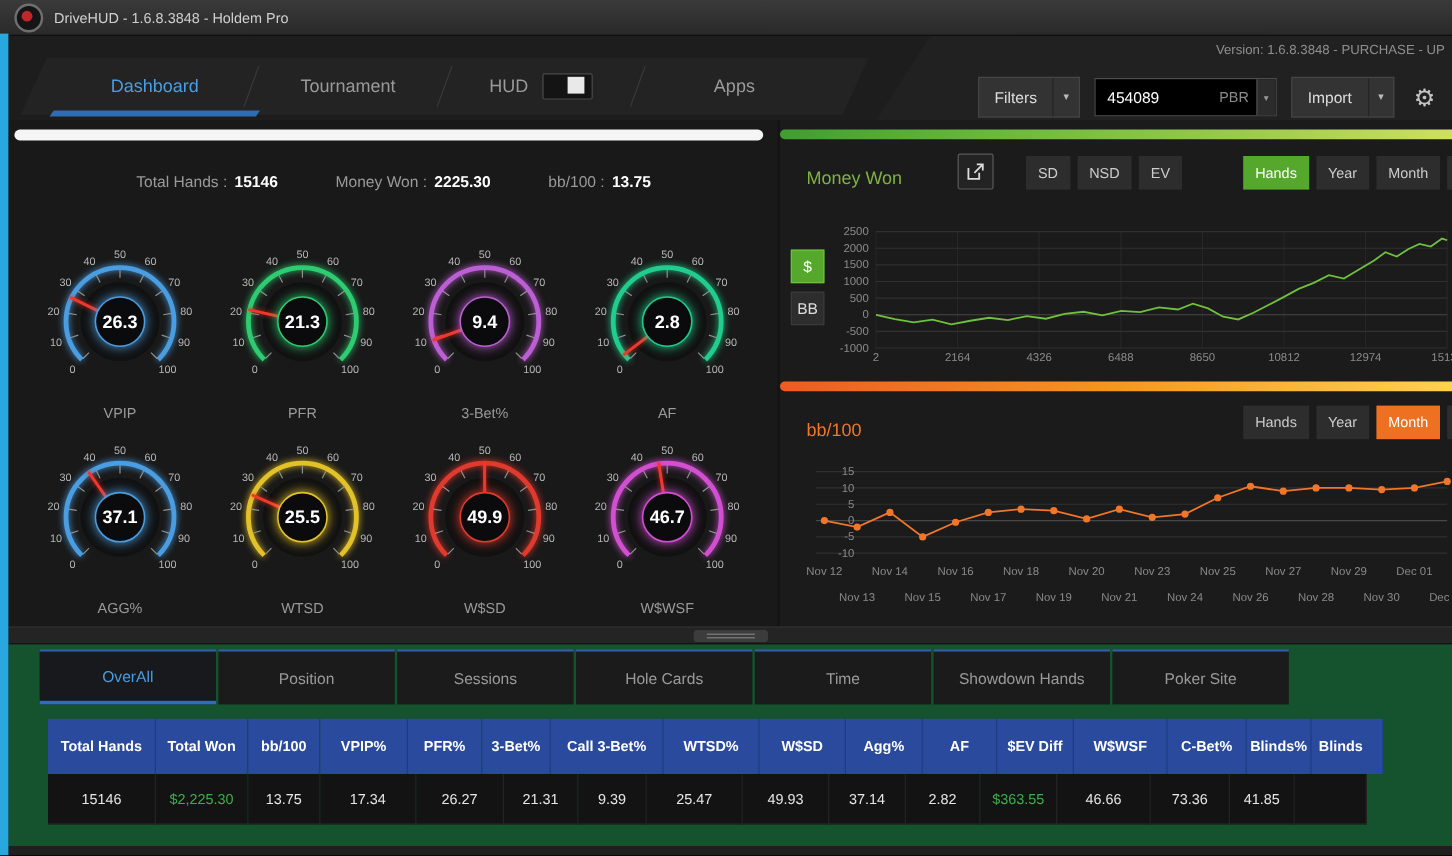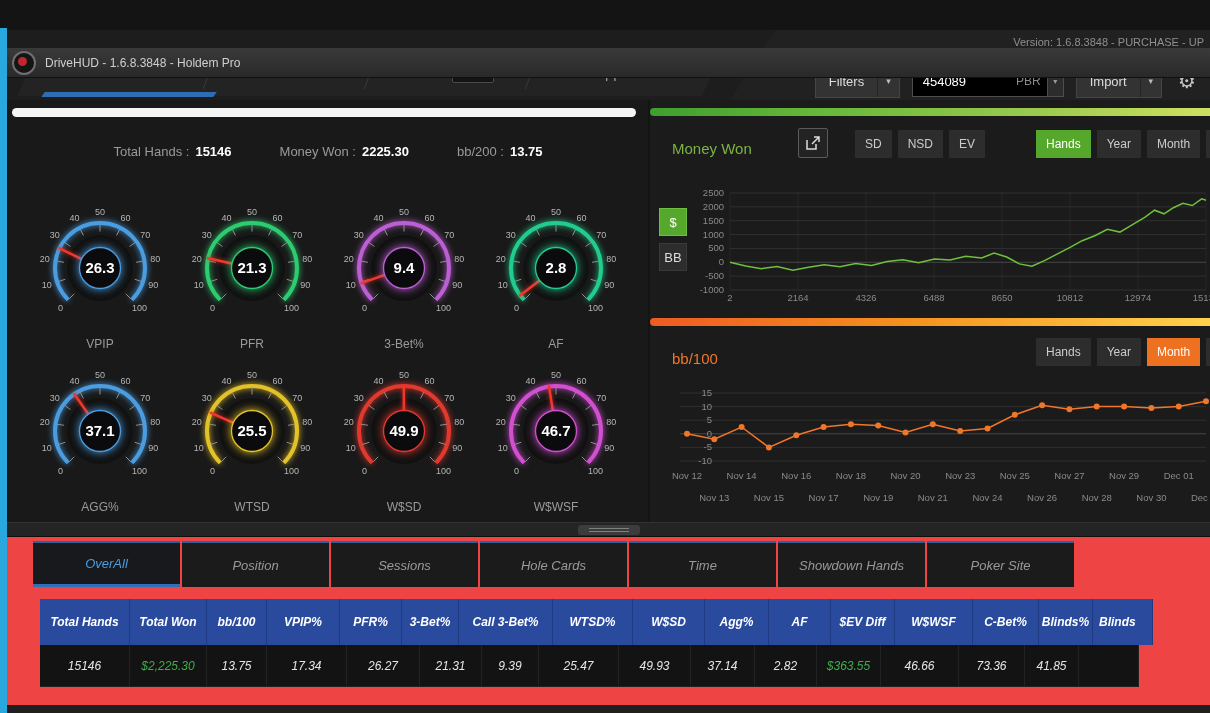--- a/index.html
+++ b/index.html
@@ -1,18 +1,18 @@
 <!DOCTYPE html>
 <html><head>
 <meta charset="utf-8">
 <style>
   html,body{margin:0;padding:0;background:#000;}
   .window{position:relative;width:1210px;height:713px;background:#141414;font-family:"Liberation Sans",sans-serif;overflow:hidden;color:#ccc;}
   .edge-left{position:absolute;left:0;top:28px;width:7px;height:685px;background:#29a8e0;z-index:60;}
-  .titlebar{position:absolute;left:0;top:0;right:0;height:30px;background:linear-gradient(#3a3a3a,#292929);border-bottom:1px solid #101010;display:flex;align-items:center;padding-left:12px;gap:9px;z-index:10;box-sizing:border-box;margin-top:48px;}
+  .titlebar{position:absolute;left:0;top:0;right:0;height:30px;background:linear-gradient(#3a3a3a,#292929);border-bottom:1px solid #101010;display:flex;align-items:center;padding-left:12px;gap:9px;z-index:10;box-sizing:border-box;}
   .logo{width:20px;height:20px;border-radius:50%;background:#151515;border:2px solid #6f6f6f;position:relative;flex:0 0 auto;}
   .logo::after{content:"";position:absolute;left:4px;top:4px;width:9px;height:9px;border-radius:50%;background:#c0272d;}
   .title-text{font-size:12px;color:#cfcfcf;}
   .header{position:absolute;left:7px;top:30px;right:0;height:70px;background:#1d1d1d;}
   .header-right-bg{position:absolute;right:0;top:0;width:480px;height:70px;background:#212121;clip-path:polygon(45px 0,100% 0,100% 100%,0 100%);}
   .version{position:absolute;top:6px;right:6px;font-size:11px;color:#8f8f8f;}
   .tabstrip{position:absolute;left:10px;top:18px;height:48px;display:flex;align-items:center;background:#232323;padding:0 32px;clip-path:polygon(22px 0,100% 0,calc(100% - 22px) 100%,0 100%);}
   .nav-tab{position:relative;width:160px;text-align:center;font-size:15px;color:#9a9a9a;cursor:pointer;display:flex;align-items:center;justify-content:center;gap:12px;height:48px;}
   .nav-tab.active{color:#4a9de0;}
   .nav-underline{position:absolute;left:36px;top:62px;width:172px;height:5px;background:#2e6db4;transform:skewX(-35deg);}
@@ -48,21 +48,21 @@
   .sbtn.active-green{background:#56a82c;color:#fff;}
   .sbtn.active-orange{background:#ee7122;color:#fff;}
   .unit-col{position:absolute;left:9px;top:108px;display:flex;flex-direction:column;gap:7px;}
   .ubtn{width:28px;height:28px;display:flex;align-items:center;justify-content:center;font-size:13px;background:#2d2d2d;color:#ddd;border:1px solid #3a3a3a;cursor:pointer;box-sizing:border-box;}
   .ubtn.active{background:#56a82c;color:#fff;border-color:#6fbf3f;}
   svg text{font-family:"Liberation Sans",sans-serif;}
   .chart-svg{position:absolute;left:0;}
   .splitter{position:absolute;left:7px;top:522px;right:0;height:15px;background:#242424;border-top:1px solid #313131;border-bottom:1px solid #0f0f0f;box-sizing:border-box;}
   .splitter-handle{position:absolute;left:50%;top:2px;transform:translateX(-50%);width:62px;height:10px;background:#3c3c3c;border-radius:3px;display:flex;flex-direction:column;justify-content:center;gap:2px;align-items:center;cursor:row-resize;}
   .splitter-handle span{display:block;width:40px;height:1px;background:#808080;}
-  .bottom-panel{position:absolute;left:7px;top:537px;right:0;bottom:8px;background:#ef4444;font-style:italic;}
+  .bottom-panel{position:absolute;left:7px;top:537px;right:0;bottom:8px;background:#14532d;}
   .btabs{position:absolute;left:26px;top:4px;display:flex;}
   .btab{width:147px;height:46px;border-top:2px solid #2e5f9f;margin-right:2px;display:flex;align-items:center;justify-content:center;font-size:13px;color:#9a9a9a;cursor:pointer;background:#1b1b1b;box-sizing:border-box;}
   .btab.active{color:#4a9de0;border-bottom:3px solid #2f6fba;background:#17191c;}
   .table{position:absolute;left:33px;top:62px;}
   .trow{display:flex;}
   .th{height:46px;background:#2a4a9e;color:#fff;font-weight:bold;font-size:12px;display:flex;align-items:center;justify-content:center;border-right:1px solid #1e3a80;box-sizing:border-box;flex:0 0 auto;cursor:pointer;}
   .th.left{justify-content:flex-start;padding-left:6px;}
   .td{height:42px;background:#131313;color:#e6e6e6;font-size:12px;display:flex;align-items:center;justify-content:center;border-right:1px solid #232323;border-bottom:1px solid #232323;box-sizing:border-box;flex:0 0 auto;}
   .td.green{color:#3fae4a;}
   .bottom-strip{position:absolute;left:7px;bottom:0;right:0;height:8px;background:#1f1f1f;}
@@ -124,21 +124,21 @@
   <div class="left-panel">
     <div class="white-bar"></div>
     <div class="summary">
       <div class="stat">
         <span class="lbl">Total Hands :</span><span class="val">15146</span>
       </div>
       <div class="stat">
         <span class="lbl">Money Won :</span><span class="val">2225.30</span>
       </div>
       <div class="stat">
-        <span class="lbl">bb/200 :</span><span class="val">13.75</span>
+        <span class="lbl">bb/100 :</span><span class="val">13.75</span>
       </div>
     </div>
     <div class="gauge-grid" id="gauge-grid">
         <div class="gauge">
           <svg width="136" height="136">
             <circle cx="68" cy="68" r="33" fill="rgba(0,0,0,0.3)"></circle>
             <path d="M 36.18019484660535 99.81980515339464 A 45 45 0 1 1 99.81980515339464 99.81980515339464" fill="none" stroke="#4a9de0" stroke-width="4" style="filter: drop-shadow(rgb(74, 157, 224) 0px 0px 3px);"></path>
             <line x1="42.190602486691006" y1="93.80939751330898" x2="37.240855018385176" y2="98.75914498161481" stroke="#909090" stroke-width="1"></line>
             <text x="28.40202025355333" y="110.59797974644665" text-anchor="middle" fill="#b5b5b5" font-size="9">0</text>
             <line x1="33.2864371552269" y1="79.2791202946856" x2="26.629041541160824" y2="81.44223925531023" stroke="#909090" stroke-width="1"></line>

